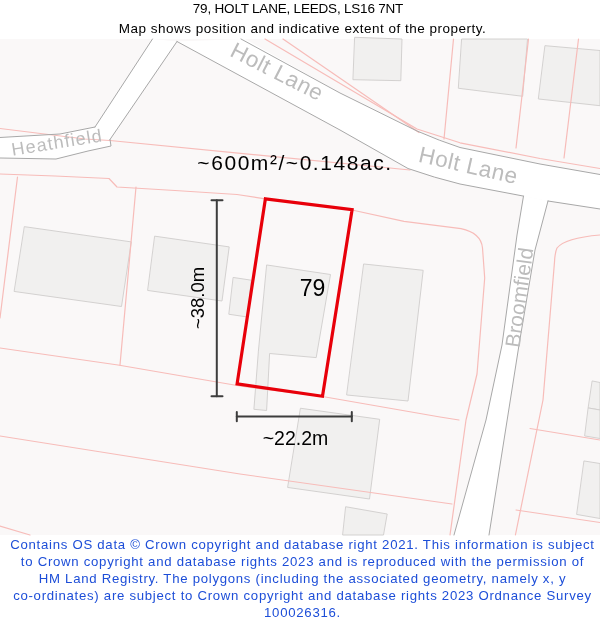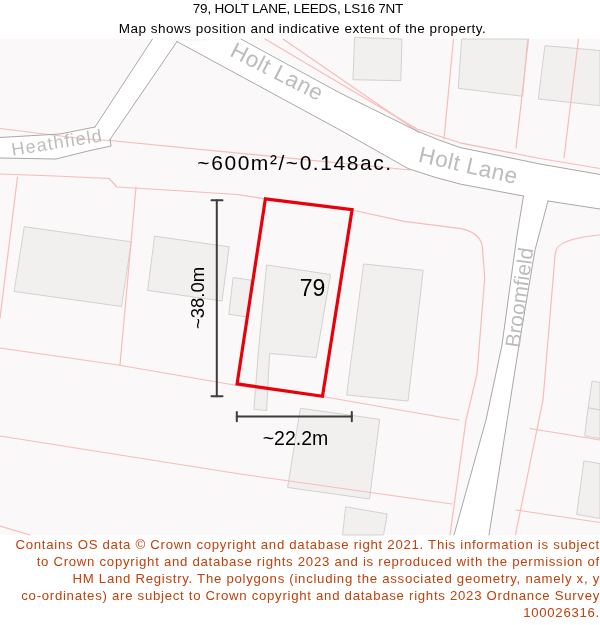--- a/index.html
+++ b/index.html
@@ -1,19 +1,19 @@
 <!DOCTYPE html>
 <html><head>
 <meta charset="utf-8">
 <style>
   html,body{margin:0;padding:0;}
   body{width:600px;height:625px;background:#ffffff;font-family:"Liberation Sans",sans-serif;position:relative;overflow:hidden;}
   .t1{position:absolute;left:-2px;top:1.2px;width:600px;text-align:center;font-size:13.5px;letter-spacing:-0.2px;color:#000;}
   .t2{position:absolute;left:2.5px;top:20.8px;width:600px;text-align:center;font-size:13.5px;letter-spacing:0.5px;color:#000;}
-  .footer{position:absolute;left:5px;top:536px;width:595px;font-size:13.2px;letter-spacing:0.72px;color:#c2410c;line-height:17px;text-align:right;white-space:nowrap;}
+  .footer{position:absolute;left:5px;top:536px;width:595px;font-size:13.2px;letter-spacing:0.72px;color:#1d4ed8;line-height:17px;text-align:center;white-space:nowrap;}
 </style>
 </head>
 <body>
 
 <div class="t1">79, HOLT LANE, LEEDS, LS16 7NT</div>
 <div class="t2">Map shows position and indicative extent of the property.</div>
 
 <svg width="600" height="625" viewBox="0 0 600 625" style="position:absolute;left:0;top:0;" shape-rendering="geometricPrecision">
 
   <rect x="0" y="39" width="600" height="496" fill="#faf8f8"></rect>

